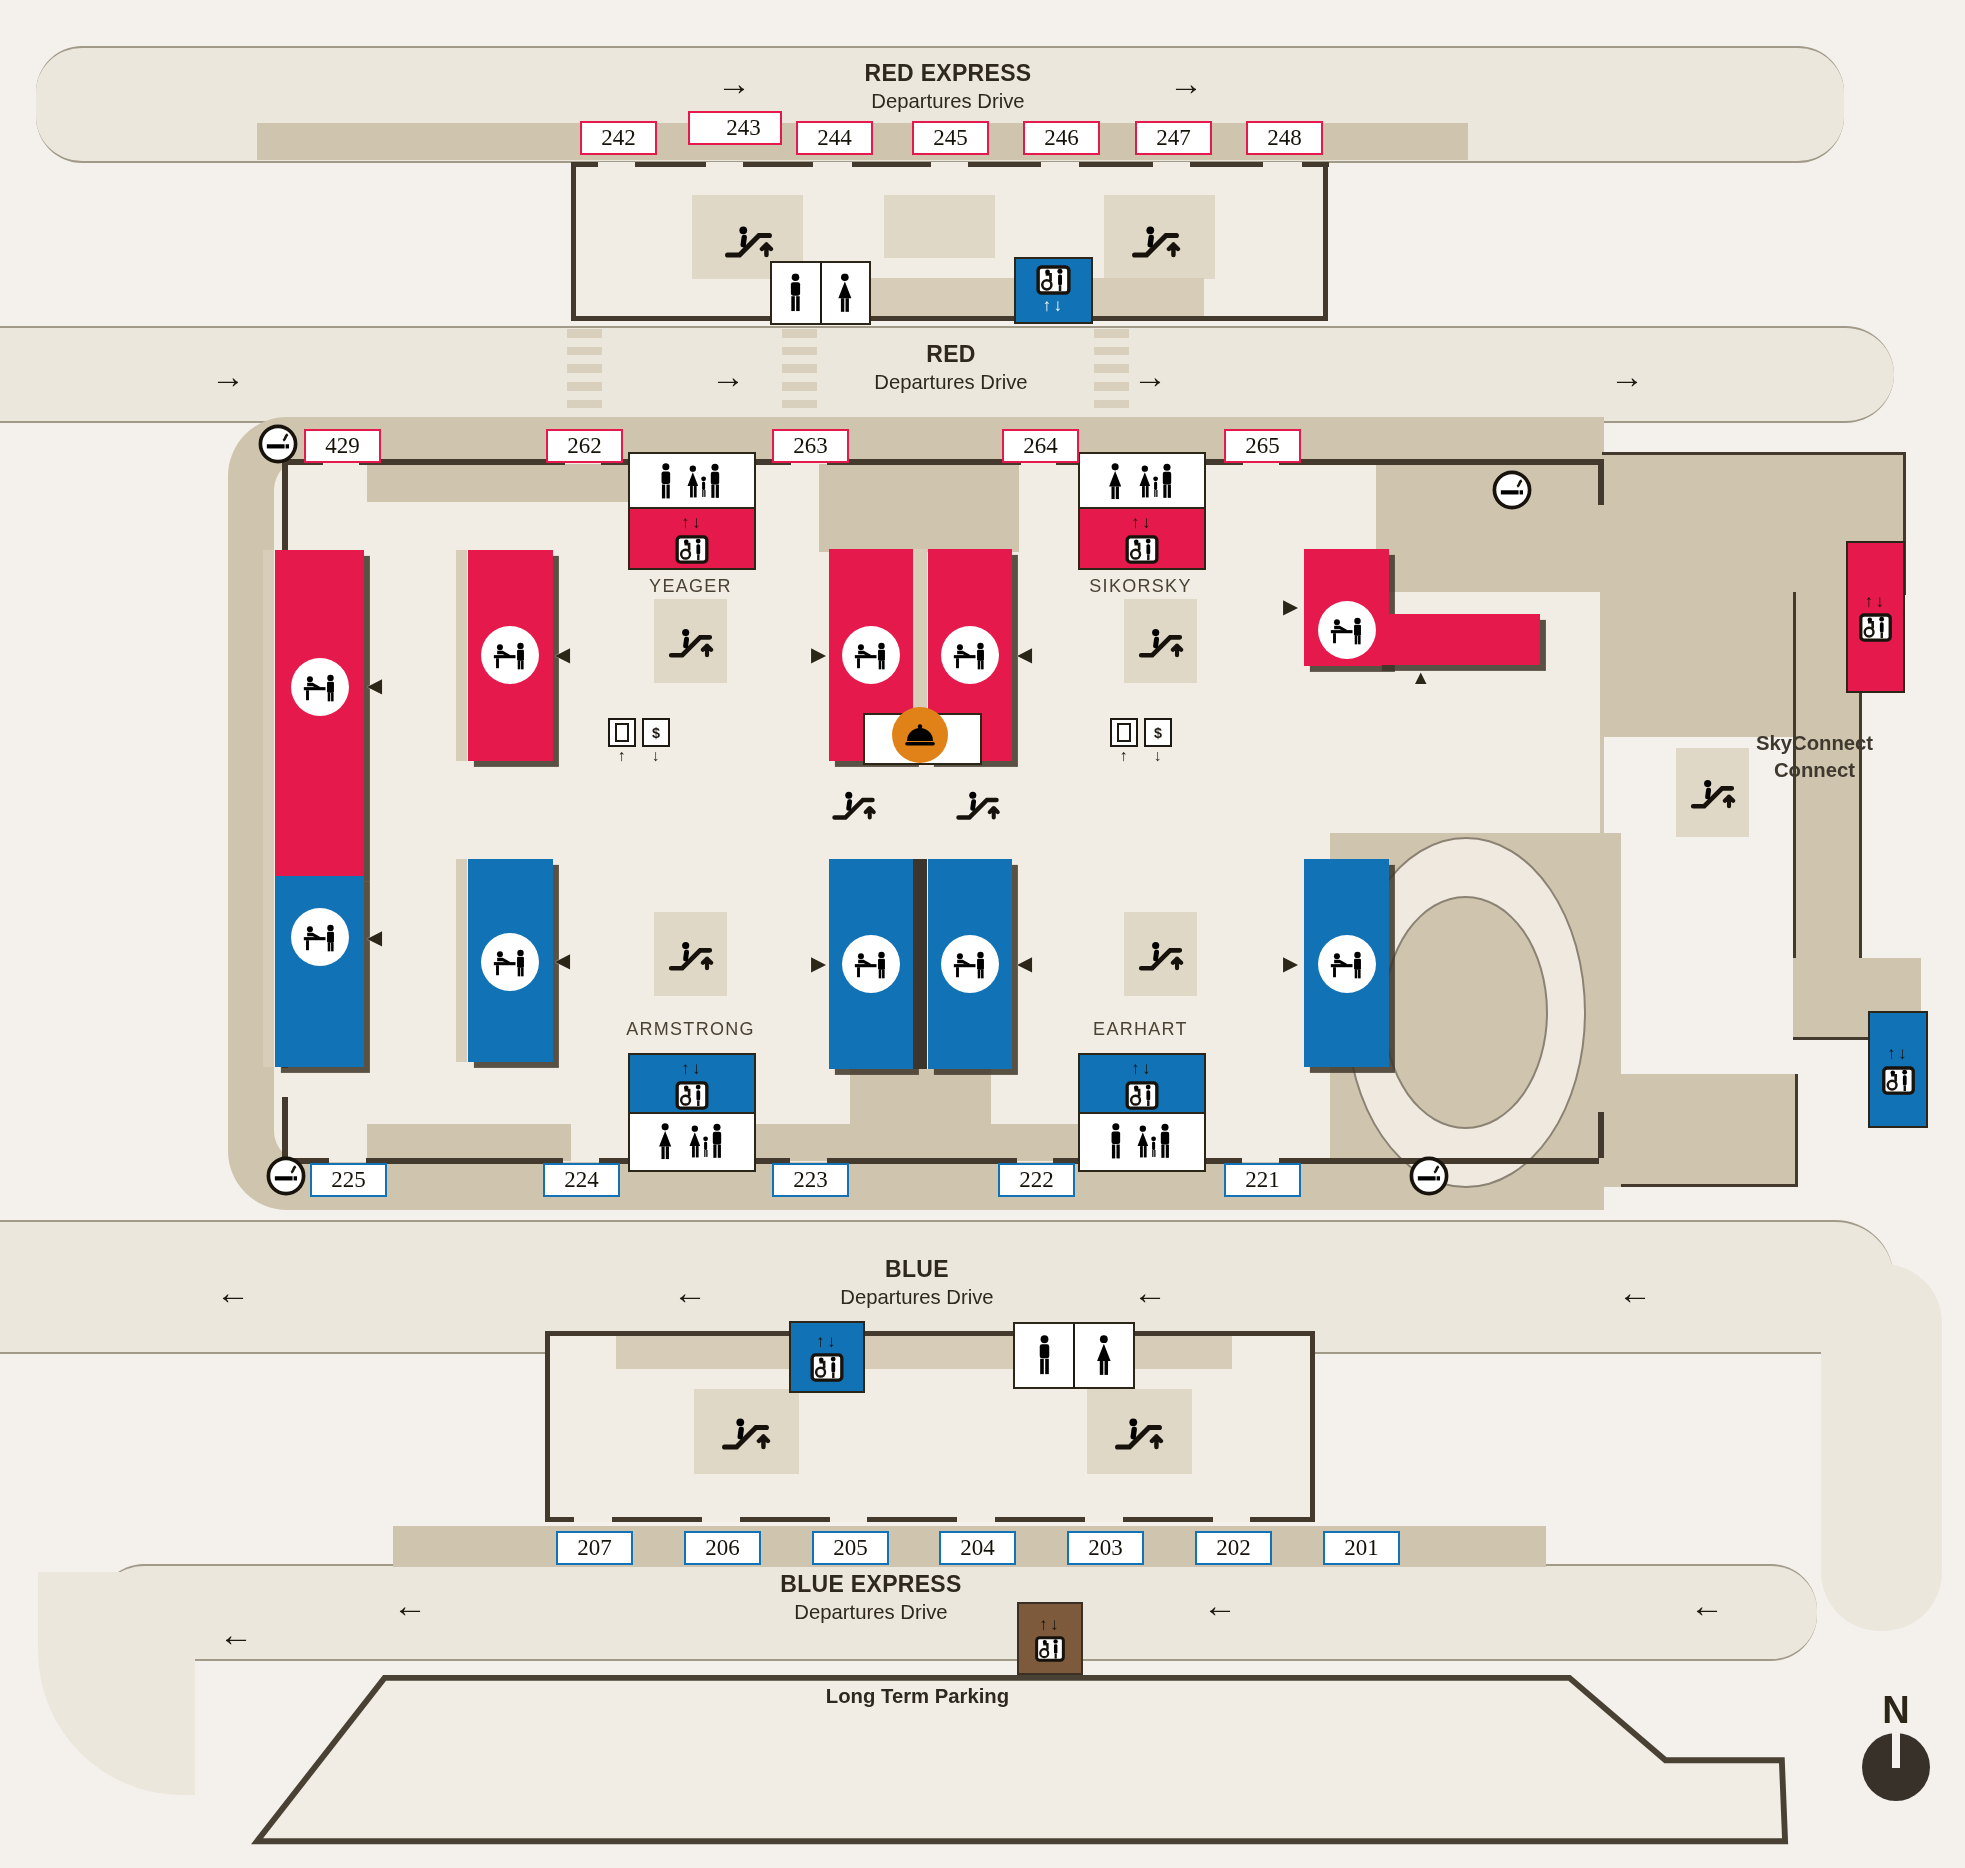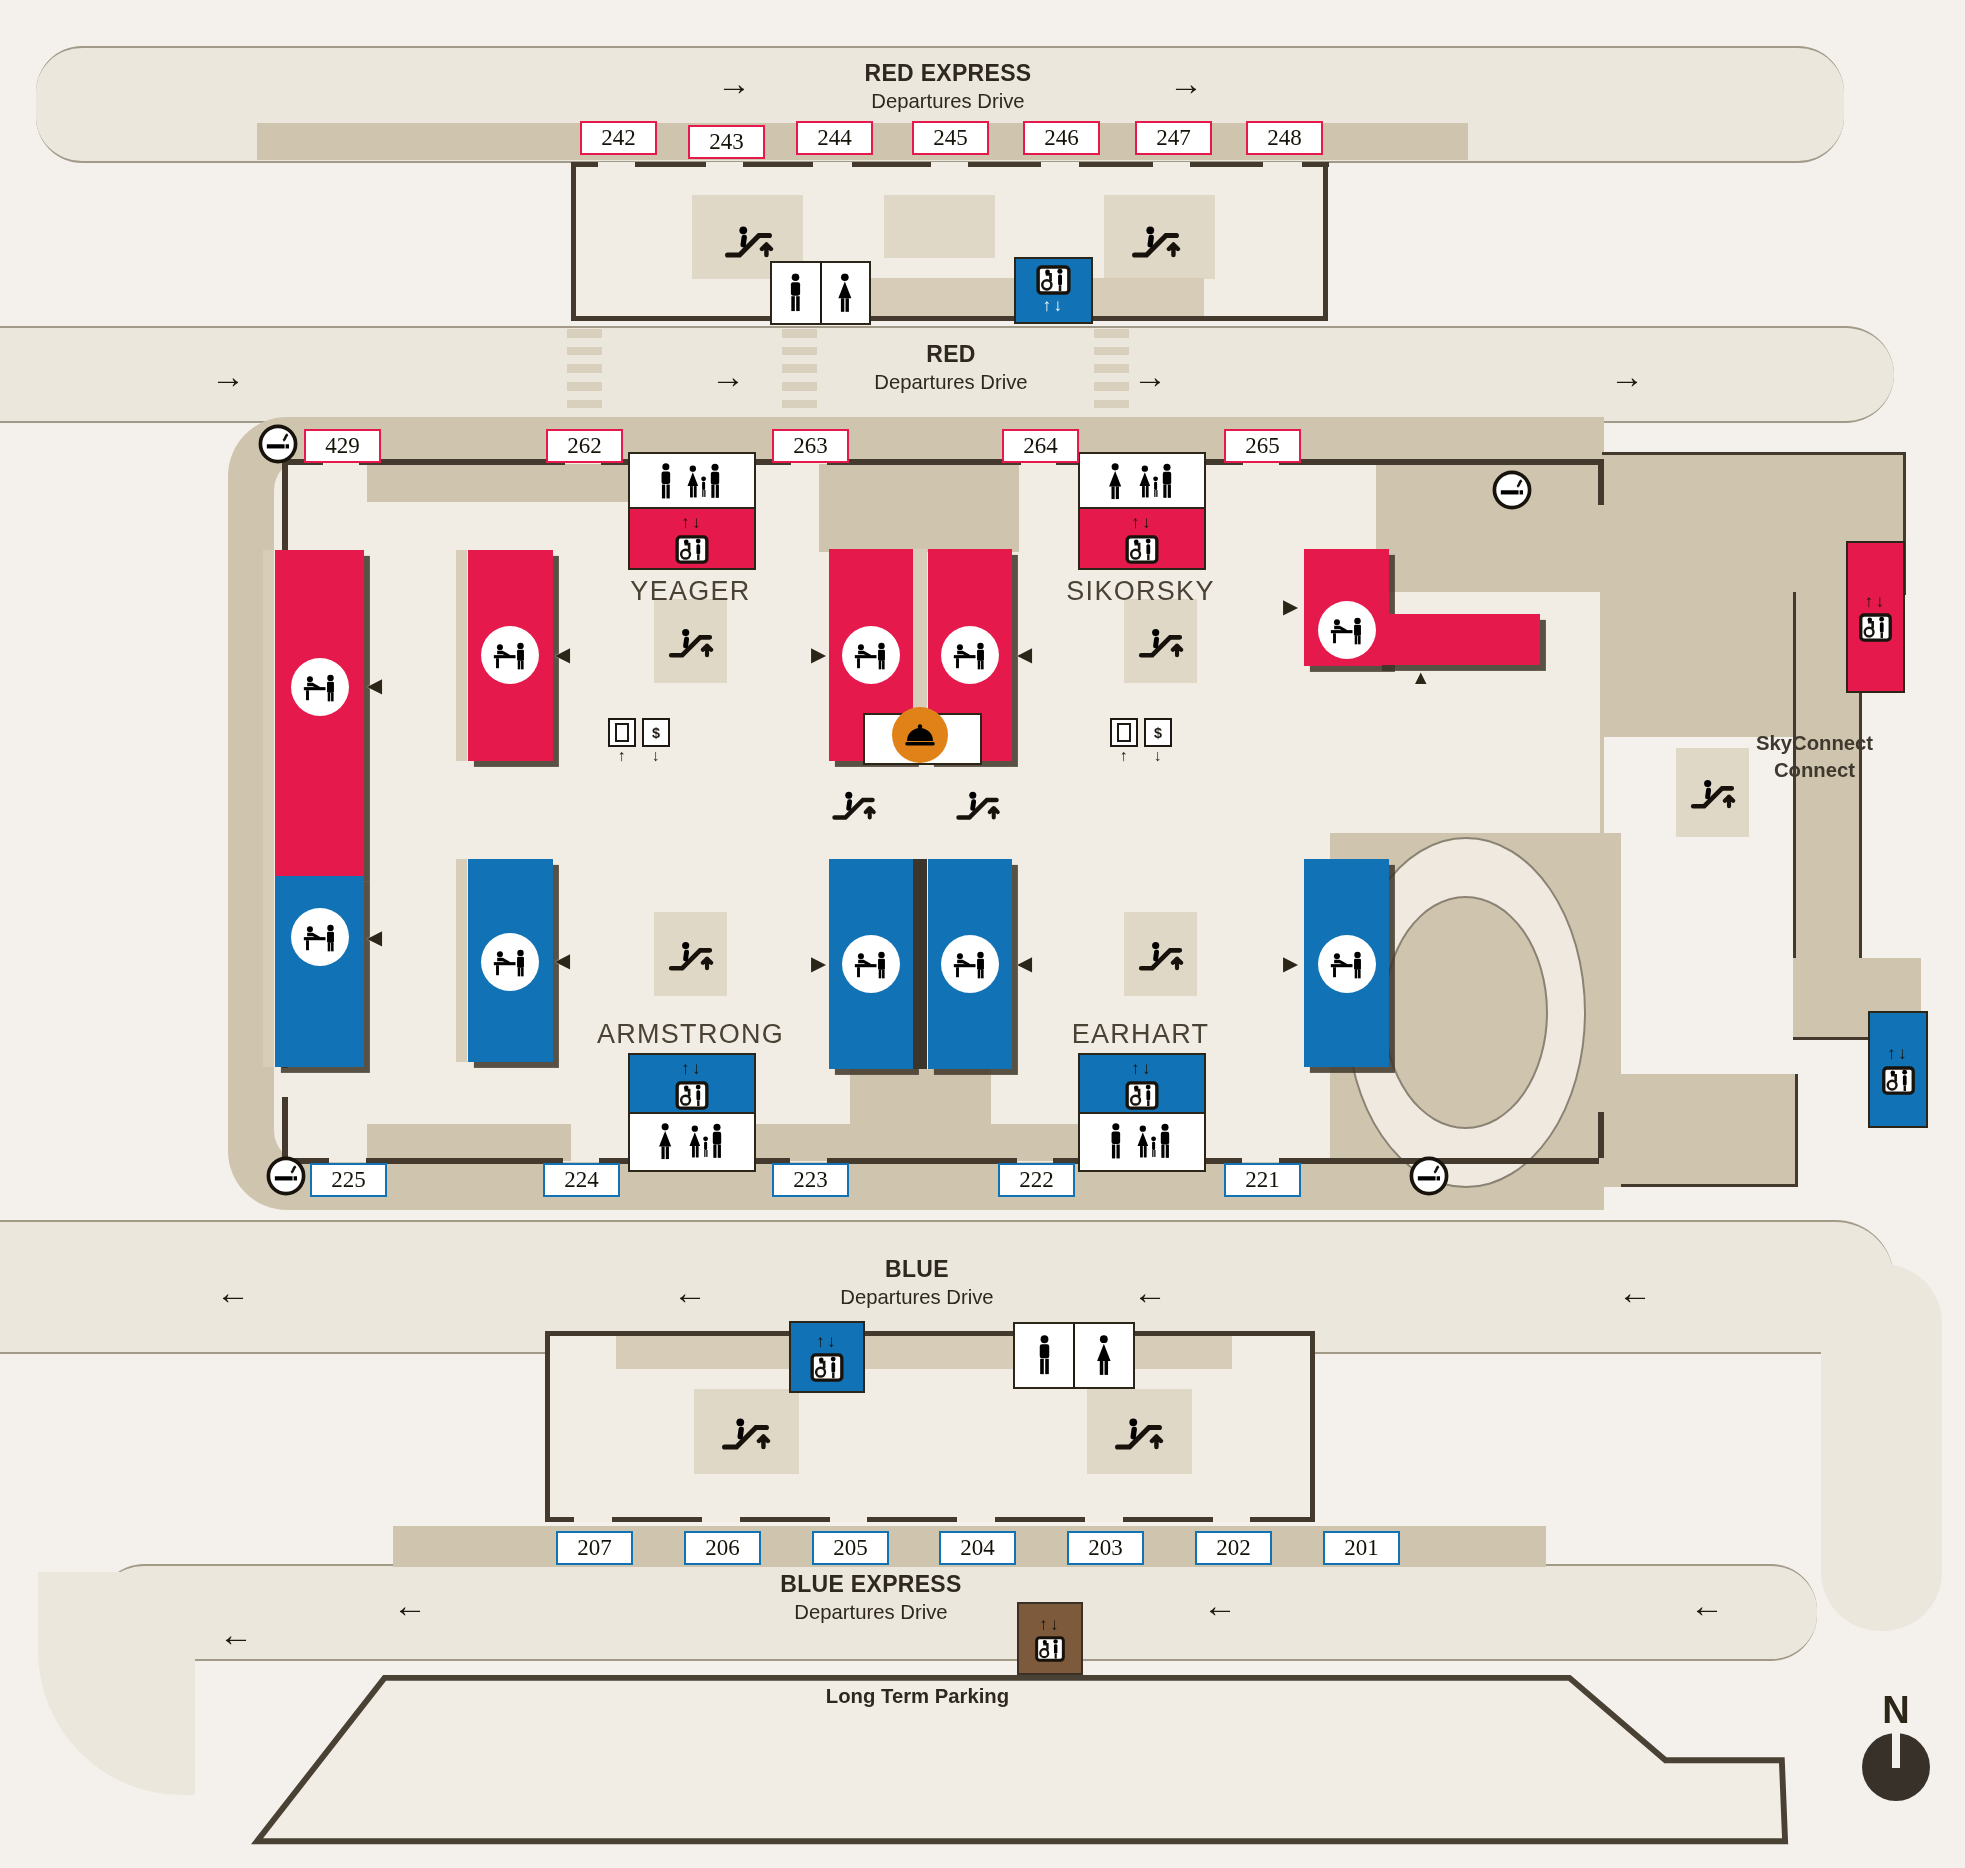--- a/index.html
+++ b/index.html
@@ -17,21 +17,21 @@
         font-family:"Liberation Serif",serif;font-size:23px;color:#151209;box-shadow:0 0 0 1.3px #fff inset;}
   .door.rd{border:2.6px solid #e5194b;}
   .door.bl{border:2.6px solid #1173b5;}
   .cnt{position:absolute;box-shadow:5.9px 5.9px 0 rgba(62,53,40,.85);}
   .redbg{background:#e5194b;}
   .bluebg{background:#1173b5;}
   .circ{position:absolute;background:#fff;border-radius:50%;display:flex;align-items:center;justify-content:center;color:#17130c;}
   .rlabel{position:absolute;text-align:center;color:#2e2820;}
   .rlabel .l1{font-weight:700;font-size:23px;letter-spacing:0.3px;}
   .rlabel .l2{font-size:20.3px;margin-top:2.6px;}
-  .zone{position:absolute;font-size:27px;letter-spacing:1.3px;color:#4a4234;text-align:center;width:197px;}
+  .zone{position:absolute;font-size:18px;letter-spacing:1.3px;color:#4a4234;text-align:center;width:197px;}
   .arrow{position:absolute;font-weight:700;font-size:34px;color:#1d1812;line-height:1;}
   .tri{position:absolute;font-size:19.7px;color:#2c2619;line-height:1;text-shadow:0 0 1.3px #fff;}
   .blk{position:absolute;border:2.6px solid #2c2619;}
   .rr{display:flex;width:100%;height:100%;background:#fff;}
   .rr .cell{flex:1;display:flex;align-items:center;justify-content:center;}
   .rr .cell + .cell{border-left:2px solid #1d1812;}
   .ev{display:flex;flex-direction:column;align-items:center;justify-content:center;gap:1.3px;color:#17130c;}
   .ev .ud{font-size:17px;font-weight:700;letter-spacing:2.6px;}
   .ico{color:#17130c;}
   .atm{position:absolute;display:flex;gap:6.6px;}
@@ -173,21 +173,21 @@
   <div class="blk bluebg ev" style="left:1014px;top:257px;width:75px;height:63px;color:#fff;">
     <svg class="sym ico" width="35" height="30" style="color:#17130c" viewBox="0 0 54 46">
         <use href="#i-elev"></use>
       </svg>
     <span class="ud">↑↓</span>
   </div>
 
   <div class="door rd" style="left:580px;top:121px;">
       <span>242</span>
     </div>
-  <div class="door rd" style="left:688px;top:125px;">
+  <div class="door rd" style="left:688px;top:111px;padding-left:17px;">
       <span>243</span>
     </div>
   <div class="door rd" style="left:796px;top:121px;">
       <span>244</span>
     </div>
   <div class="door rd" style="left:912px;top:121px;">
       <span>245</span>
     </div>
   <div class="door rd" style="left:1023px;top:121px;">
       <span>246</span>

